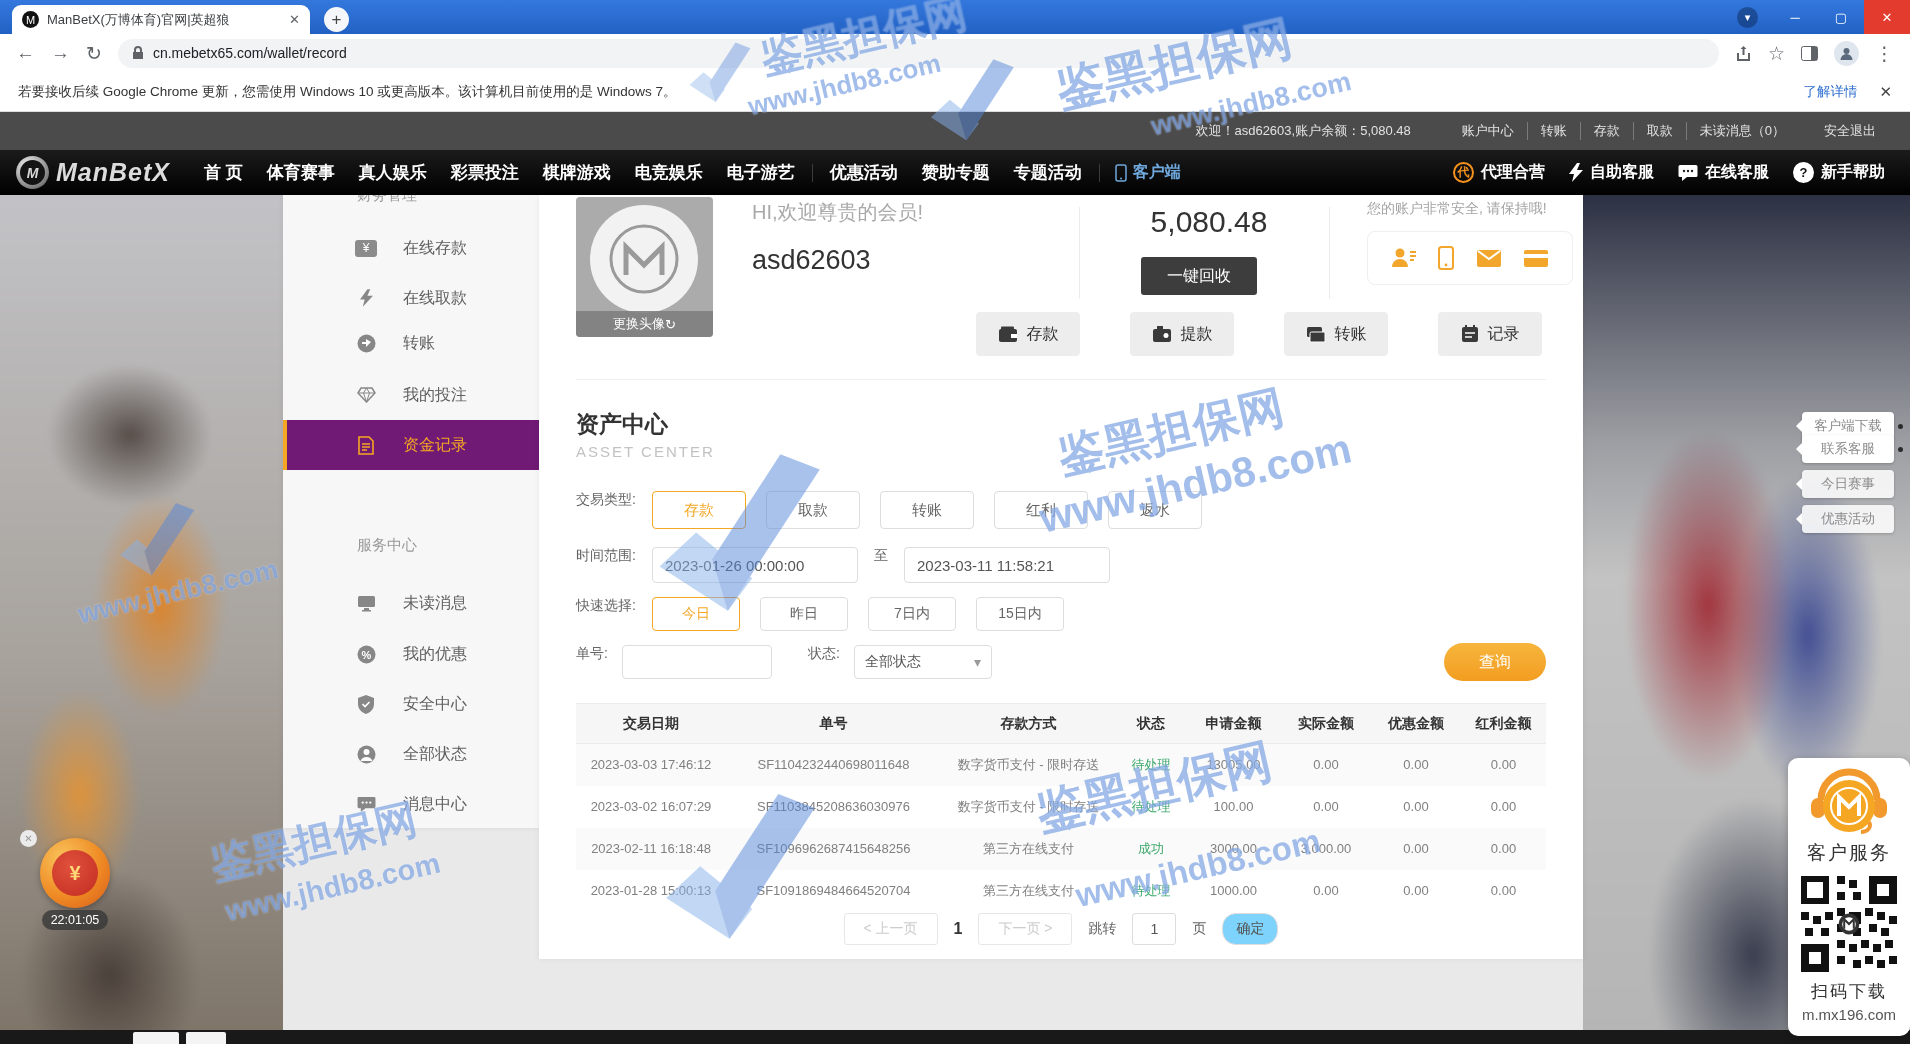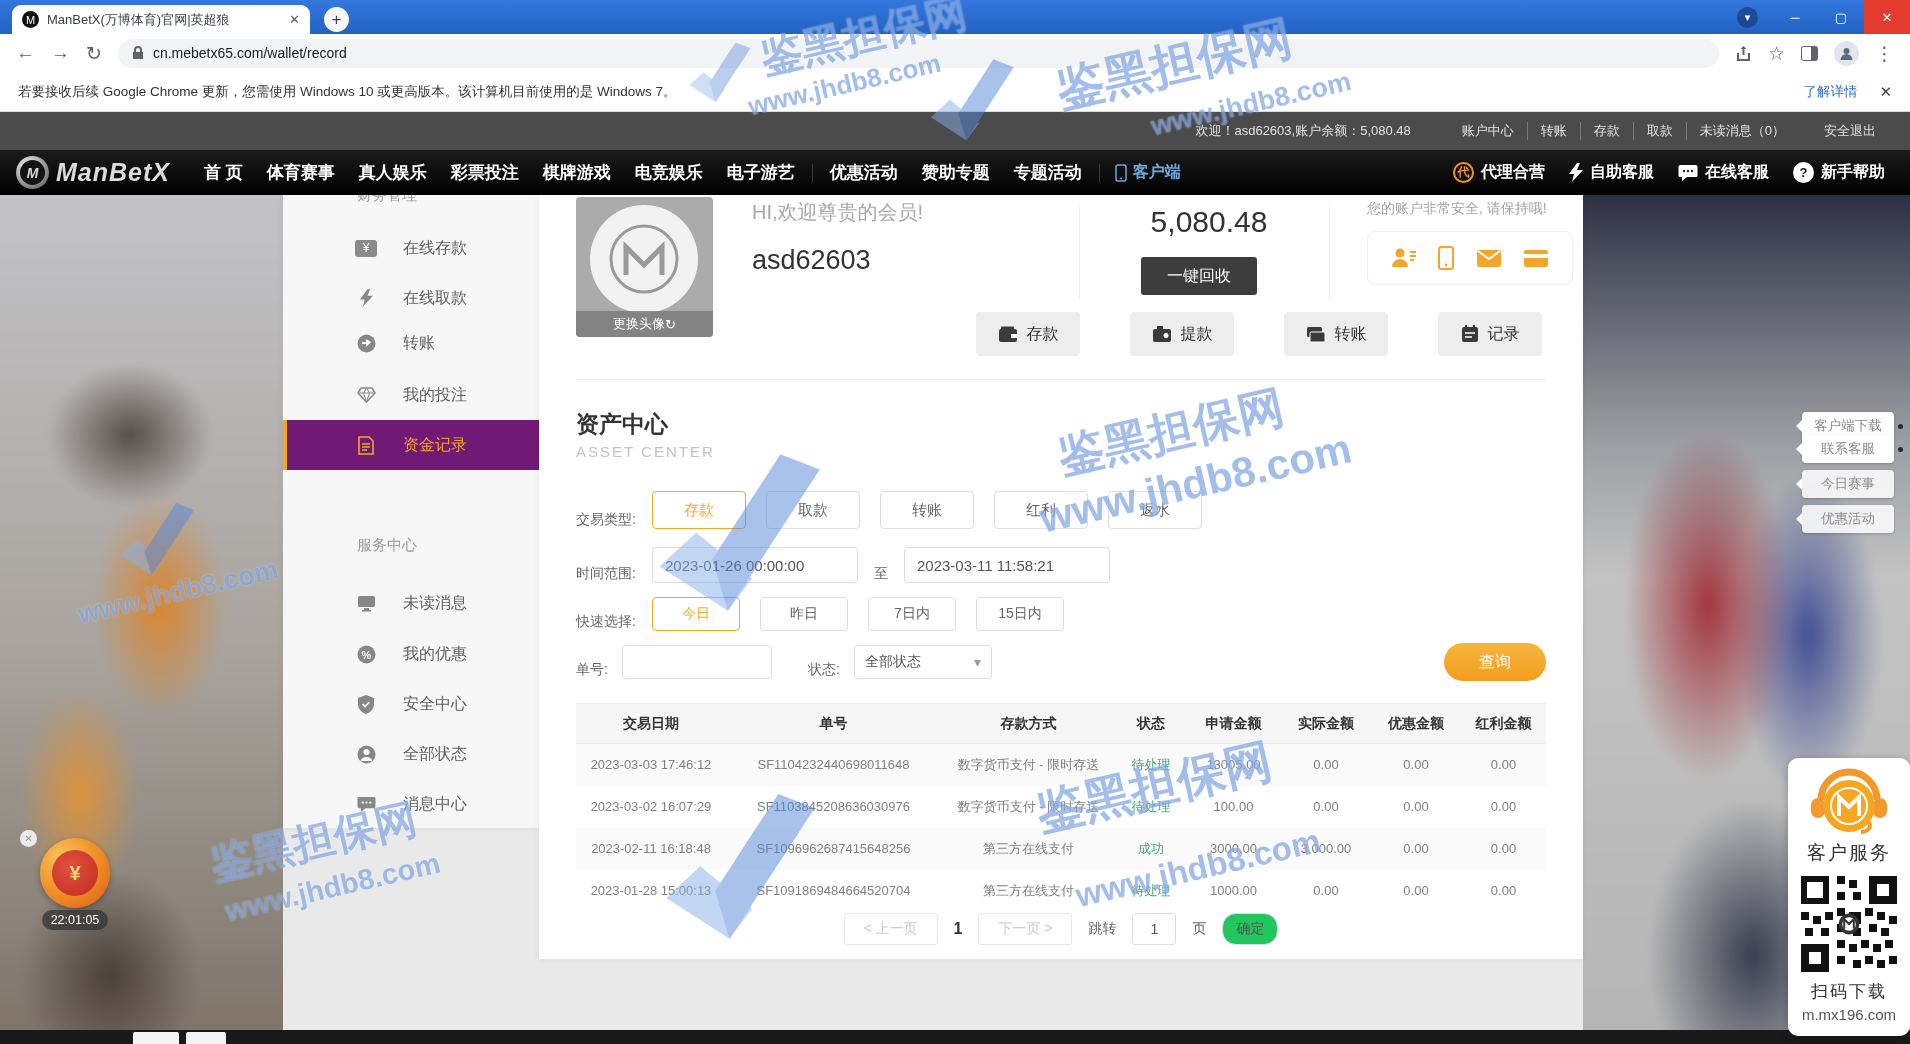--- a/index.html
+++ b/index.html
@@ -119,21 +119,21 @@
   .safety { left:828px; top:5px; font-size:14px; color:#a5a5a5; }
   .safe-box { left:828px; top:36px; width:206px; height:54px; border:1px solid #efefef; border-radius:8px;
               display:flex; align-items:center; justify-content:space-around; padding:0 12px; }
   .actions { left:437px; top:117px; display:flex; gap:50px; }
   .action-btn { width:104px; height:44px; background:#ededed; border-radius:4px; display:flex;
                 align-items:center; justify-content:center; gap:9px; font-size:16px; color:#333; }
   .hdiv { left:37px; right:37px; top:184px; border-top:1px solid #eee; }
   .asset-title { left:37px; top:214px; font-size:23px; font-weight:bold; color:#333; }
   .asset-sub { left:37px; top:248px; font-size:15px; color:#c2c2c2; letter-spacing:2px; }
 
-  .filter-row { position:absolute; left:37px; display:flex; align-items:flex-end; }
+  .filter-row { position:absolute; left:37px; display:flex; align-items:flex-start; }
   .f-label { width:76px; font-size:14px; color:#666; flex:0 0 auto; }
   .fbtn { min-width:94px; height:38px; border:1px solid #ddd; border-radius:4px; background:#fff;
           color:#666; font-size:15px; display:flex; align-items:center; justify-content:center; margin-right:20px; }
   .fbtn.active { border-color:#f5a623; color:#f5a623; }
   .qbtn { min-width:88px; height:34px; font-size:14px; }
   .dinput { width:206px; height:36px; border:1px solid #ddd; border-radius:4px; padding:0 12px;
             color:#555; font-size:15px; background:#fff; font-family:inherit; }
   .to-label { margin:0 16px; color:#666; font-size:14px; }
   .order-input { width:150px; height:34px; border:1px solid #ddd; border-radius:4px; background:#fff; }
   .status-label { width:46px; margin-left:36px; }
@@ -159,21 +159,21 @@
   table.rec th:nth-child(8),table.rec td:nth-child(8){width:85px;}
   .st-green { color:#3aa76a !important; }
 
   .pagination { position:absolute; left:0; right:0; top:718px; display:flex; align-items:center;
                 justify-content:center; gap:16px; font-size:14px; color:#666; }
   .pg-btn { width:94px; height:32px; border:1px solid #e7e7e7; border-radius:3px; color:#ccc;
             background:#fff; display:flex; align-items:center; justify-content:center; }
   .pg-cur { font-weight:bold; color:#333; font-size:16px; }
   .pg-input { width:44px; height:32px; border:1px solid #ddd; border-radius:3px; text-align:center;
               color:#555; font-size:14px; background:#fff; font-family:inherit; }
-  .pg-ok { width:56px; height:32px; border:1px solid #ddd; border-radius:14px; color:#555; background:#22c55e;
+  .pg-ok { width:56px; height:32px; border:1px solid #ddd; border-radius:14px; color:#555; background:#7dd3fc;
            display:flex; align-items:center; justify-content:center; }
 
   
   .stab { position:absolute; left:1802px; width:92px; height:28px; background:#fff; border-radius:4px;
           box-shadow:0 1px 3px rgba(0,0,0,.2); display:flex; align-items:center; justify-content:center;
           font-size:13.5px; color:#8a8a8a; z-index:40; }
   .stab::before { content:""; position:absolute; left:-6px; border:6px solid transparent; border-right-color:#fff; border-left:0; }
   .stab.dim { background:rgba(255,255,255,.85); }
   .stab .dot { position:absolute; right:-9px; width:5px; height:5px; border-radius:50%; background:#2b2b2b; }
 

